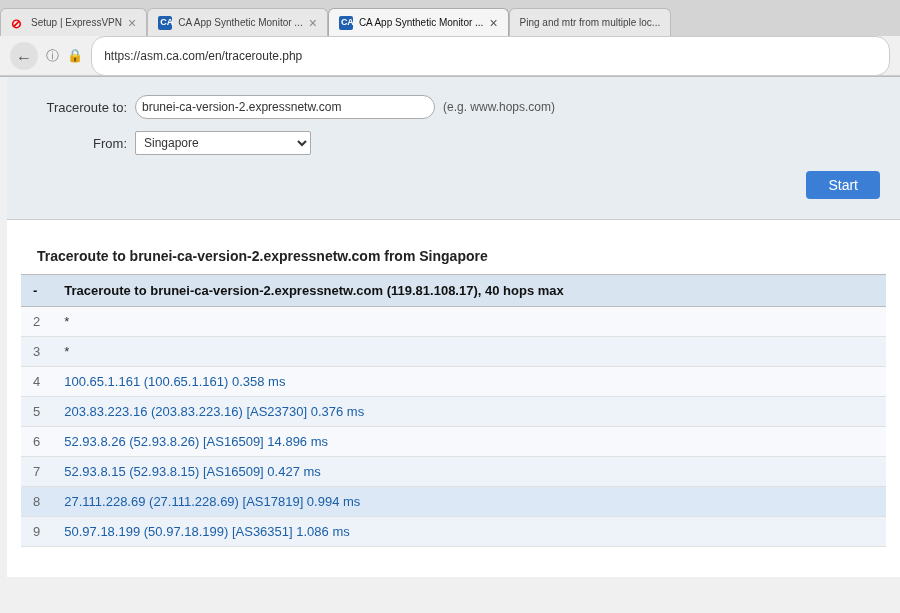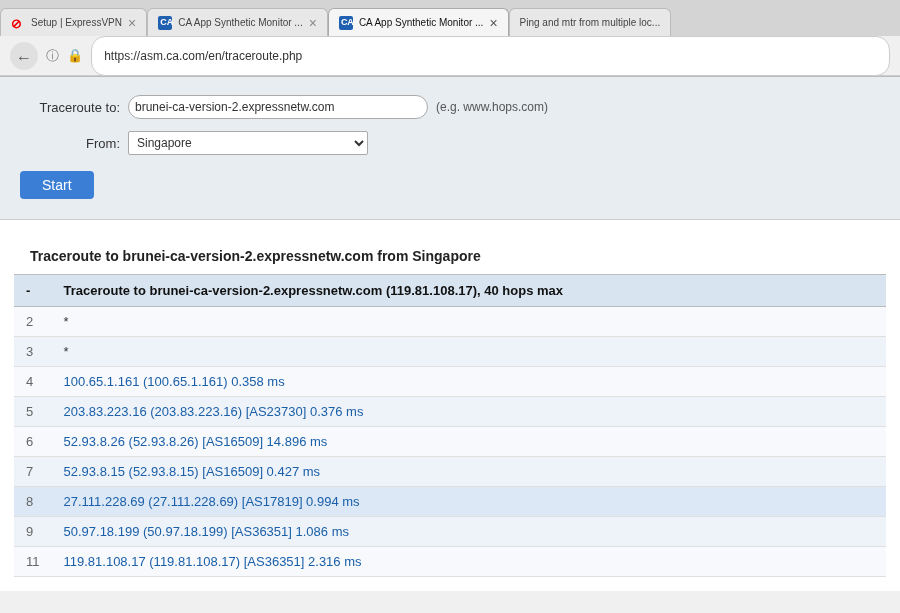--- a/index.html
+++ b/index.html
@@ -101,20 +101,21 @@
       background: white;
       font-size: 12px;
       color: #333;
       outline: none;
     }
 
     
     .page-content {
       background: white;
       min-height: 500px;
+      margin-left: 7px;
     }
 
     
     .form-section {
       background: #e8edf2;
       border-bottom: 1px solid #ccc;
       padding: 18px 20px 20px 20px;
     }
     .form-row {
       display: flex;
@@ -147,25 +148,26 @@
       color: #555;
     }
     .form-select {
       height: 24px;
       border: 1px solid #aaa;
       border-radius: 2px;
       padding: 0 4px;
       font-size: 12px;
       color: #333;
       background: white;
-      width: 240px;
+      width: 176px;
       outline: none;
     }
     .form-actions {
       display: flex;
+      justify-content: flex-end;
       padding-top: 4px;
     }
     .start-btn {
       background: #3a7fd5;
       color: white;
       border: none;
       border-radius: 4px;
       padding: 6px 22px;
       font-size: 14px;
       cursor: pointer;
@@ -326,21 +328,17 @@
             <td class="hop-data">52.93.8.15 (52.93.8.15) [AS16509] 0.427 ms</td>
           </tr>
           <tr class="highlighted">
             <td class="hop-num">8</td>
             <td class="hop-data">27.111.228.69 (27.111.228.69) [AS17819] 0.994 ms</td>
           </tr>
           <tr>
             <td class="hop-num">9</td>
             <td class="hop-data">50.97.18.199 (50.97.18.199) [AS36351] 1.086 ms</td>
           </tr>
-          <tr>
-            <td class="hop-num">11</td>
-            <td class="hop-data">119.81.108.17 (119.81.108.17) [AS36351] 2.316 ms</td>
-          </tr>
         </tbody>
     </table>
   </div>
 
 </div>
 
 </body></html>

